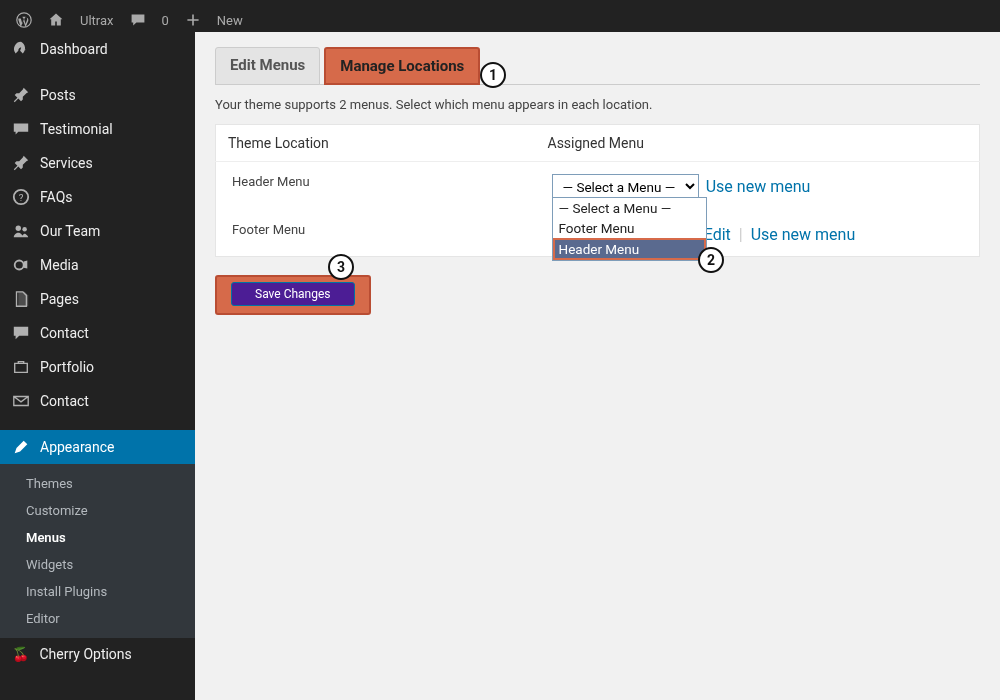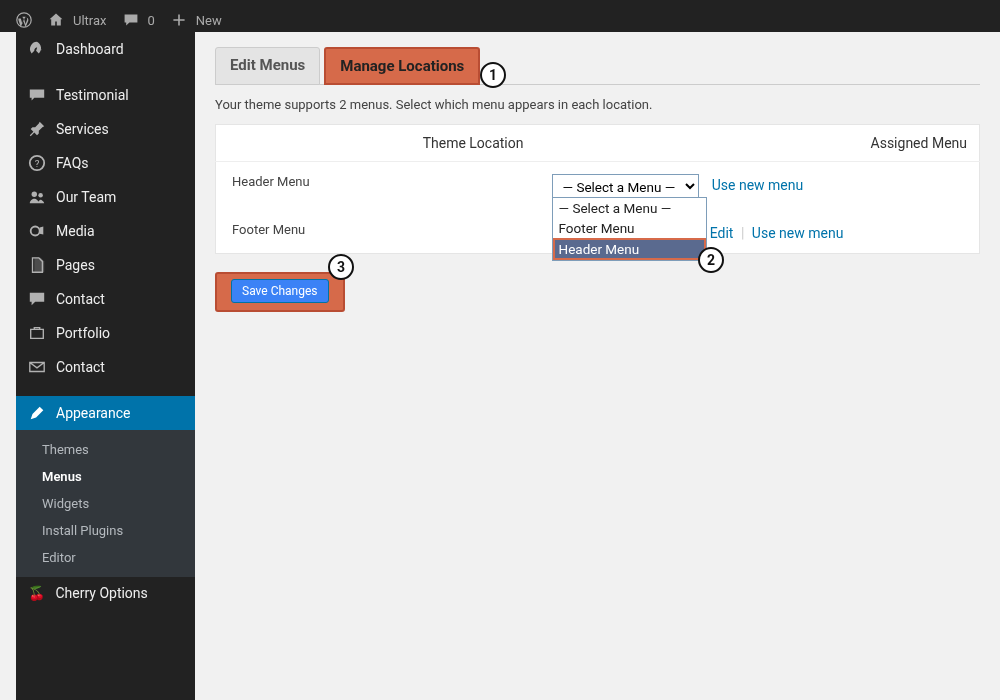--- a/index.html
+++ b/index.html
@@ -1,60 +1,60 @@
 <!DOCTYPE html>
 <html><head>
 <meta charset="utf-8">
 <style>
 * { margin: 0; padding: 0; box-sizing: border-box; font-family: -apple-system, "Segoe UI", Roboto, "Helvetica Neue", Arial, sans-serif; }
 body { width: 1000px; height: 700px; background: #f1f1f1; overflow: hidden; position: relative; }
 
 
 .adminbar { height: 32px; background: #222; color: #aaa; display: flex; align-items: center; padding: 0 8px; font-size: 13px; }
-.adminbar .item { display: flex; align-items: center; gap: 9px; padding: 0 8px; cursor: pointer; margin-top: 8px; }
+.adminbar .item { display: flex; align-items: center; gap: 16px; padding: 0 8px; cursor: pointer; margin-top: 8px; }
 .adminbar svg { width: 16px; height: 16px; fill: currentColor; }
 
 
-.sidebar { position: absolute; left: 16px; top: 32px; bottom: 0; width: 225px; background: #222; color: #eee; font-size: 14px; }
+.sidebar { position: absolute; left: 0; top: 32px; bottom: 0; width: 225px; background: #222; color: #eee; font-size: 14px; }
 .sidebar .menu-item { display: flex; align-items: center; gap: 10px; padding: 8px 12px; cursor: pointer; color: #eee; }
 .sidebar .menu-item.active { background: #0073aa; color: #fff; position: relative; }
 .sidebar .menu-item.active::after { content: ""; position: absolute; right: -8px; top: 50%; transform: translateY(-50%); border: 8px solid transparent; border-right-color: #f1f1f1; }
 .sidebar .menu-item svg { width: 18px; height: 18px; fill: currentColor; opacity: 0.7; flex-shrink: 0; }
 .sidebar .menu-item.active svg { opacity: 1; }
 .sidebar .submenu { background: #32373c; padding: 6px 0; }
 .sidebar .submenu .sub-item { padding: 6px 12px 6px 26px; color: #b4b9be; font-size: 13px; cursor: pointer; }
 .sidebar .submenu .sub-item.current { color: #fff; font-weight: 600; }
 .sidebar .cherry-icon { color: #ee4444; }
 
 
 .content { position: absolute; left: 195px; right: 0; top: 32px; bottom: 0; background: #f1f1f1; padding: 10px 20px 20px 20px; overflow: visible; }
 .nav-tabs { display: flex; border-bottom: 1px solid #ccc; margin-bottom: 12px; margin-top: 5px; }
 .nav-tab { padding: 8px 14px; background: #e4e4e4; border: 1px solid #ccc; margin-right: 4px; margin-bottom: -1px; font-size: 15px; color: #555; cursor: pointer; border-top-left-radius: 3px; border-top-right-radius: 3px; font-weight: 700; }
 .nav-tab.highlighted { background: #d66a4a; border: 2px solid #b94d33; color: #222; }
 .helptext { font-size: 13px; color: #444; margin-bottom: 12px; }
 
 .loc-table { background: #fff; border: 1px solid #e5e5e5; width: 100%; border-collapse: collapse; }
-.loc-table th { text-align: right; font-size: 14px; font-weight: 400; color: #333; padding: 10px 12px; border-bottom: 1px solid #eee; }
+.loc-table th { text-align: left; font-size: 14px; font-weight: 400; color: #333; padding: 10px 12px; border-bottom: 1px solid #eee; }
 .loc-table td { padding: 12px 16px; font-size: 13px; color: #444; vertical-align: top; }
 .loc-table td.label-col { width: 320px; }
 
 .select-wrap { display: inline-block; position: relative; vertical-align: top; }
 select.menu-select { font-size: 13.5px; padding: 3px 6px; border: 1px solid #7e9db9; background: #fff; min-width: 145px; height: 24px; }
-.link-group { display: inline-block; margin-left: 10px; font-size: 14px; vertical-align: top; padding-top: 3px; }
+.link-group { display: inline-block; margin-left: 4px; font-size: 16px; vertical-align: top; padding-top: 3px; }
 .link-group a { color: #0073aa; text-decoration: none; }
 .link-group .sep { color: #ccc; margin: 0 4px; }
 
 
 .dropdown-list { position: absolute; left: 0; top: 23px; width: 155px; border: 1px solid #7e9db9; background: #fff; z-index: 20; font-size: 13.5px; }
 .dropdown-list .opt { padding: 2px 6px; cursor: pointer; color: #222; white-space: nowrap; }
 .dropdown-list .opt.highlight { background: #5a6a8f; color: #fff; border: 2px solid #d66a4a; padding: 1px 4px; }
 
 
 .save-btn { background: #d66a4a; border: 2px solid #b94d33; color: #222; padding: 5px 14px 7px 14px; font-size: 13px; cursor: pointer; display: inline-block; margin-top: 18px; border-radius: 3px; }
-.save-btn span { background: #3b82f6; color: #fff; padding: 4px 10px; border-radius: 3px; display: inline-block; border: 1px solid #0074a2; font-size: 12px; }
+.save-btn span { background: #4c1d95; color: #fff; padding: 4px 23px; border-radius: 3px; display: inline-block; border: 1px solid #0074a2; font-size: 12px; }
 
 
 .callout { position: absolute; width: 26px; height: 26px; border: 2px solid #111; border-radius: 50%; background: #fff; display: flex; align-items: center; justify-content: center; font-weight: 700; font-size: 14px; color: #111; z-index: 50; }
 </style>
 </head>
 <body>
 
 <div class="adminbar">
   <div class="item">
     <svg viewBox="0 0 20 20">
@@ -85,20 +85,26 @@
 <div class="sidebar">
   <div class="menu-item">
     <svg viewBox="0 0 20 20">
         <path d="M10 2a8 8 0 00-6 13l3-3a4 4 0 118 0l-2-6 0 5a2 2 0 10-2 0l0-5-2 6a4 4 0 010 0l3 3A8 8 0 0010 2z"></path>
       </svg>
     <span>Dashboard</span>
   </div>
   <div style="height:12px"></div>
   <div class="menu-item">
     <svg viewBox="0 0 20 20">
+        <path d="M13 2l5 5-2 1-4 4 0 3-2 2-3-3-4 4-1-1 4-4-3-3 2-2 3 0 4-4z"></path>
+      </svg>
+    <span>Posts</span>
+  </div>
+  <div class="menu-item">
+    <svg viewBox="0 0 20 20">
         <path d="M2 4h16v9H7l-3 3v-3H2z"></path>
       </svg>
     <span>Testimonial</span>
   </div>
   <div class="menu-item">
     <svg viewBox="0 0 20 20">
         <path d="M13 2l5 5-2 1-4 4 0 3-2 2-3-3-4 4-1-1 4-4-3-3 2-2 3 0 4-4z"></path>
       </svg>
     <span>Services</span>
   </div>
@@ -151,20 +157,21 @@
   </div>
   <div style="height:12px"></div>
   <div class="menu-item active">
     <svg viewBox="0 0 20 20">
         <path d="M3 17l2-6 8-8 4 4-8 8zM13 3l4 4"></path>
       </svg>
     <span>Appearance</span>
   </div>
   <div class="submenu">
     <div class="sub-item">Themes</div>
+    <div class="sub-item">Customize</div>
     <div class="sub-item current">Menus</div>
     <div class="sub-item">Widgets</div>
     <div class="sub-item">Install Plugins</div>
     <div class="sub-item">Editor</div>
   </div>
   <div class="menu-item">
     <span class="cherry-icon" style="font-size:14px;">🍒</span>
     <span>Cherry Options</span>
   </div>
 </div>

